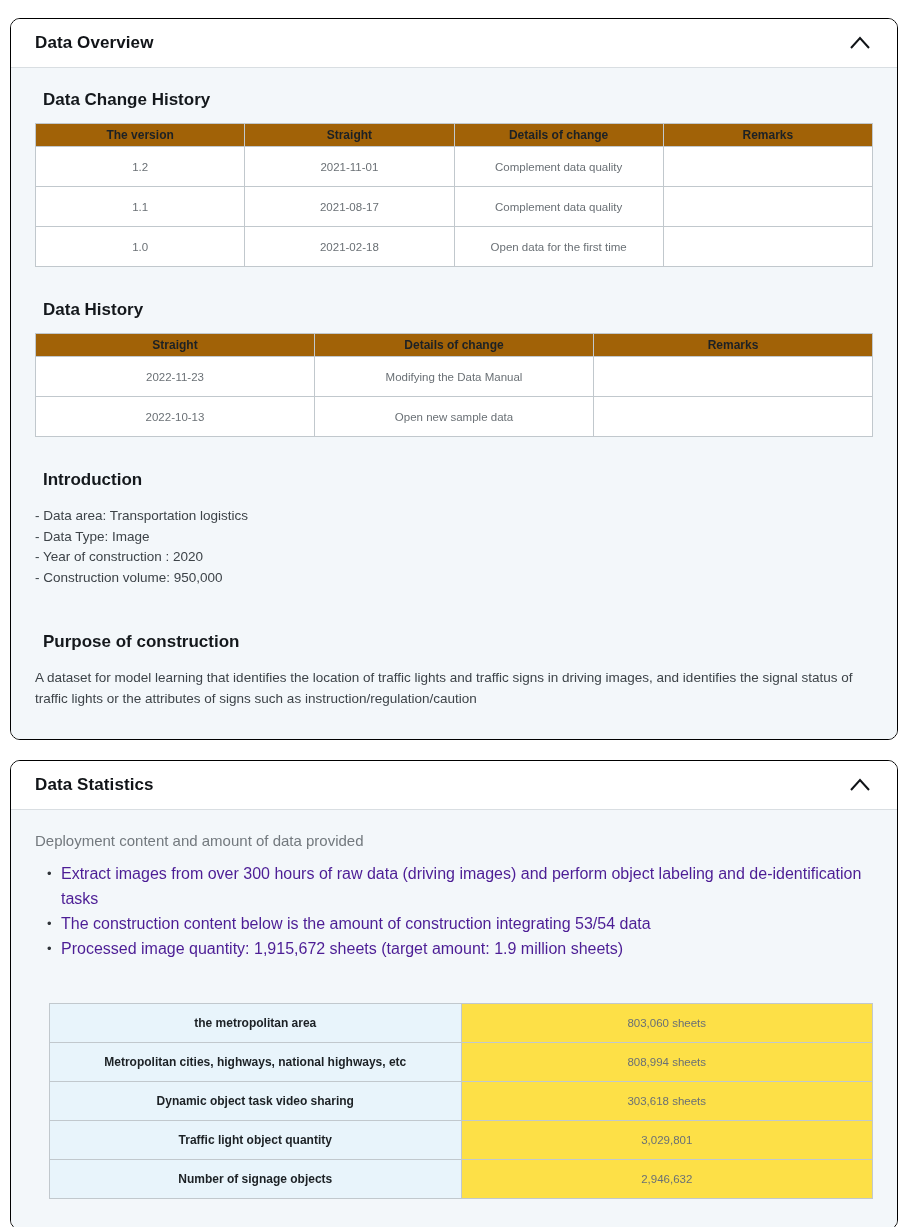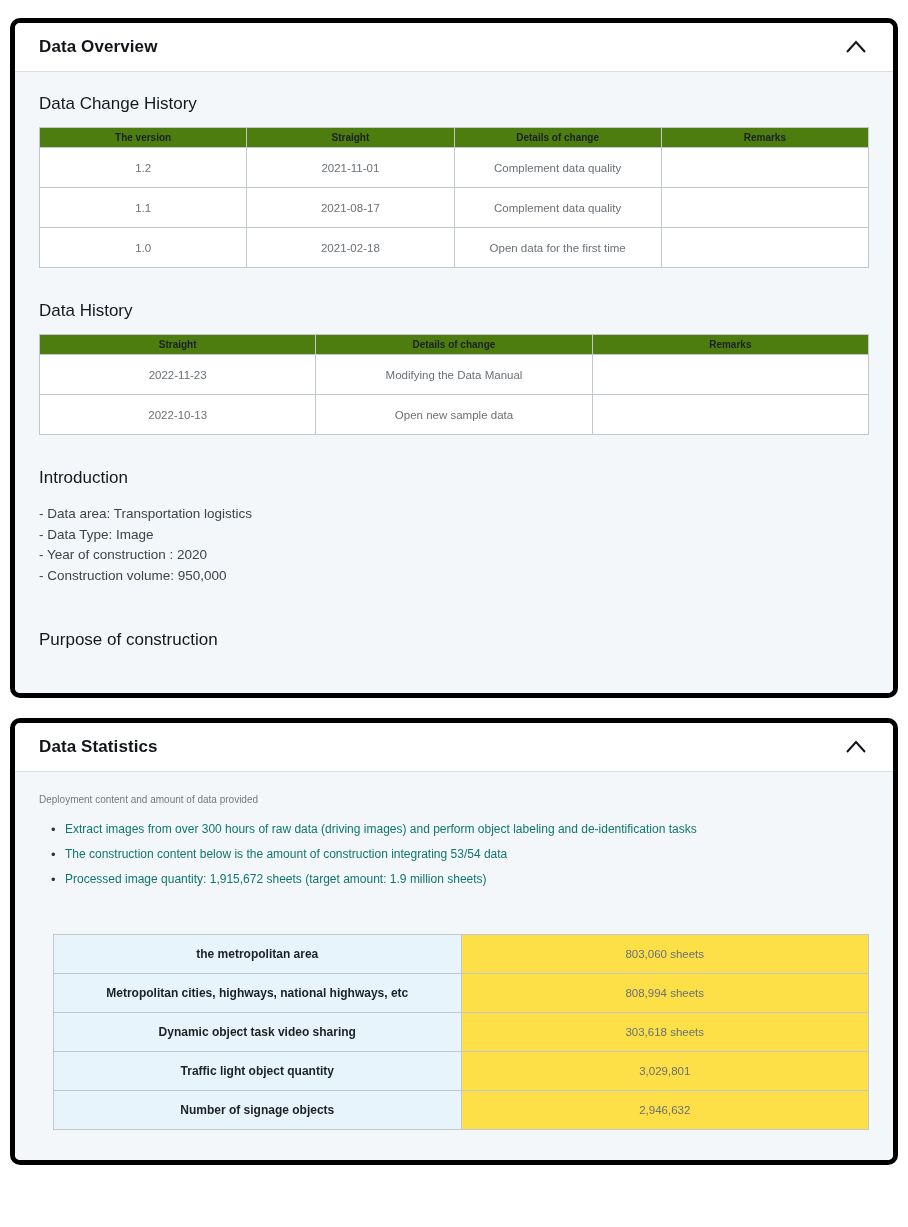--- a/index.html
+++ b/index.html
@@ -1,21 +1,21 @@
 <!DOCTYPE html>
 <html><head>
 <meta charset="utf-8">
 <style>
   * { margin: 0; padding: 0; box-sizing: border-box; }
   html, body { width: 908px; background: #ffffff; font-family: "Liberation Sans", sans-serif; }
   .page { padding: 18px 10px 0 10px; }
 
   .card {
     background: #ffffff;
-    border: 5px solid #000000;
+    border: 1px solid #000000;
     border-radius: 10px;
     overflow: hidden;
     margin-bottom: 20px;
   }
   .card-header {
     display: flex;
     align-items: center;
     justify-content: space-between;
     padding: 0 26px 0 24px;
     height: 49px;
@@ -31,34 +31,35 @@
   }
   .chevron { width: 22px; height: 16px; display: block; }
 
   .card-body {
     background: #f3f7fa;
     padding: 22px 24px 30px 24px;
   }
 
   .section-heading {
     font-size: 17px;
-    font-weight: normal;
+    font-weight: bold;
     color: #14181c;
     margin-bottom: 13px;
+    margin-left: 8px;
   }
 
   table.data-table {
     width: 100%;
     border-collapse: collapse;
     background: #ffffff;
   }
   table.data-table th {
-    background: #4d7c0f;
+    background: #a16207;
     border: 1px solid #c1c8cd;
-    font-size: 10px;
+    font-size: 12px;
     font-weight: bold;
     color: #1c2125;
     text-align: center;
     height: 19px;
     padding: 4px 8px;
   }
   table.data-table td {
     border: 1px solid #c1c8cd;
     background: #ffffff;
     font-size: 11.5px;
@@ -74,30 +75,30 @@
 
   .body-text {
     font-size: 13.5px;
     color: #3d4348;
     line-height: 20.5px;
   }
   .intro-lines { margin-top: 16px; }
   .purpose-text { margin-top: 16px; max-width: 846px; }
 
   .subtitle {
-    font-size: 10px;
+    font-size: 15px;
     color: #73797e;
     margin-bottom: 12px;
   }
   ul.bullets { list-style: none; }
   ul.bullets li {
     position: relative;
     padding-left: 26px;
-    font-size: 12px;
-    color: #0f766e;
+    font-size: 16px;
+    color: #4c1d95;
     line-height: 25px;
   }
   ul.bullets li::before {
     content: "•";
     position: absolute;
     left: 12px;
     color: #2e3338;
     font-size: 13px;
   }
 
@@ -202,20 +203,21 @@
 
       <h2 class="section-heading section-gap">Introduction</h2>
       <div class="body-text intro-lines">
         <div>- Data area: Transportation logistics</div>
         <div>- Data Type: Image</div>
         <div>- Year of construction : 2020</div>
         <div>- Construction volume: 950,000</div>
       </div>
 
       <h2 class="section-heading" style="margin-top:44px;">Purpose of construction</h2>
+      <p class="body-text purpose-text">A dataset for model learning that identifies the location of traffic lights and traffic signs in driving images, and identifies the signal status of traffic lights or the attributes of signs such as instruction/regulation/caution</p>
 
     </div>
   </section>
 
   <section class="card">
     <div class="card-header">
       <span class="card-title">Data Statistics</span>
       <svg class="chevron" viewBox="0 0 22 16">
         <polyline points="2,13 11,3 20,13" fill="none" stroke="#111418" stroke-width="2"></polyline>
       </svg>

